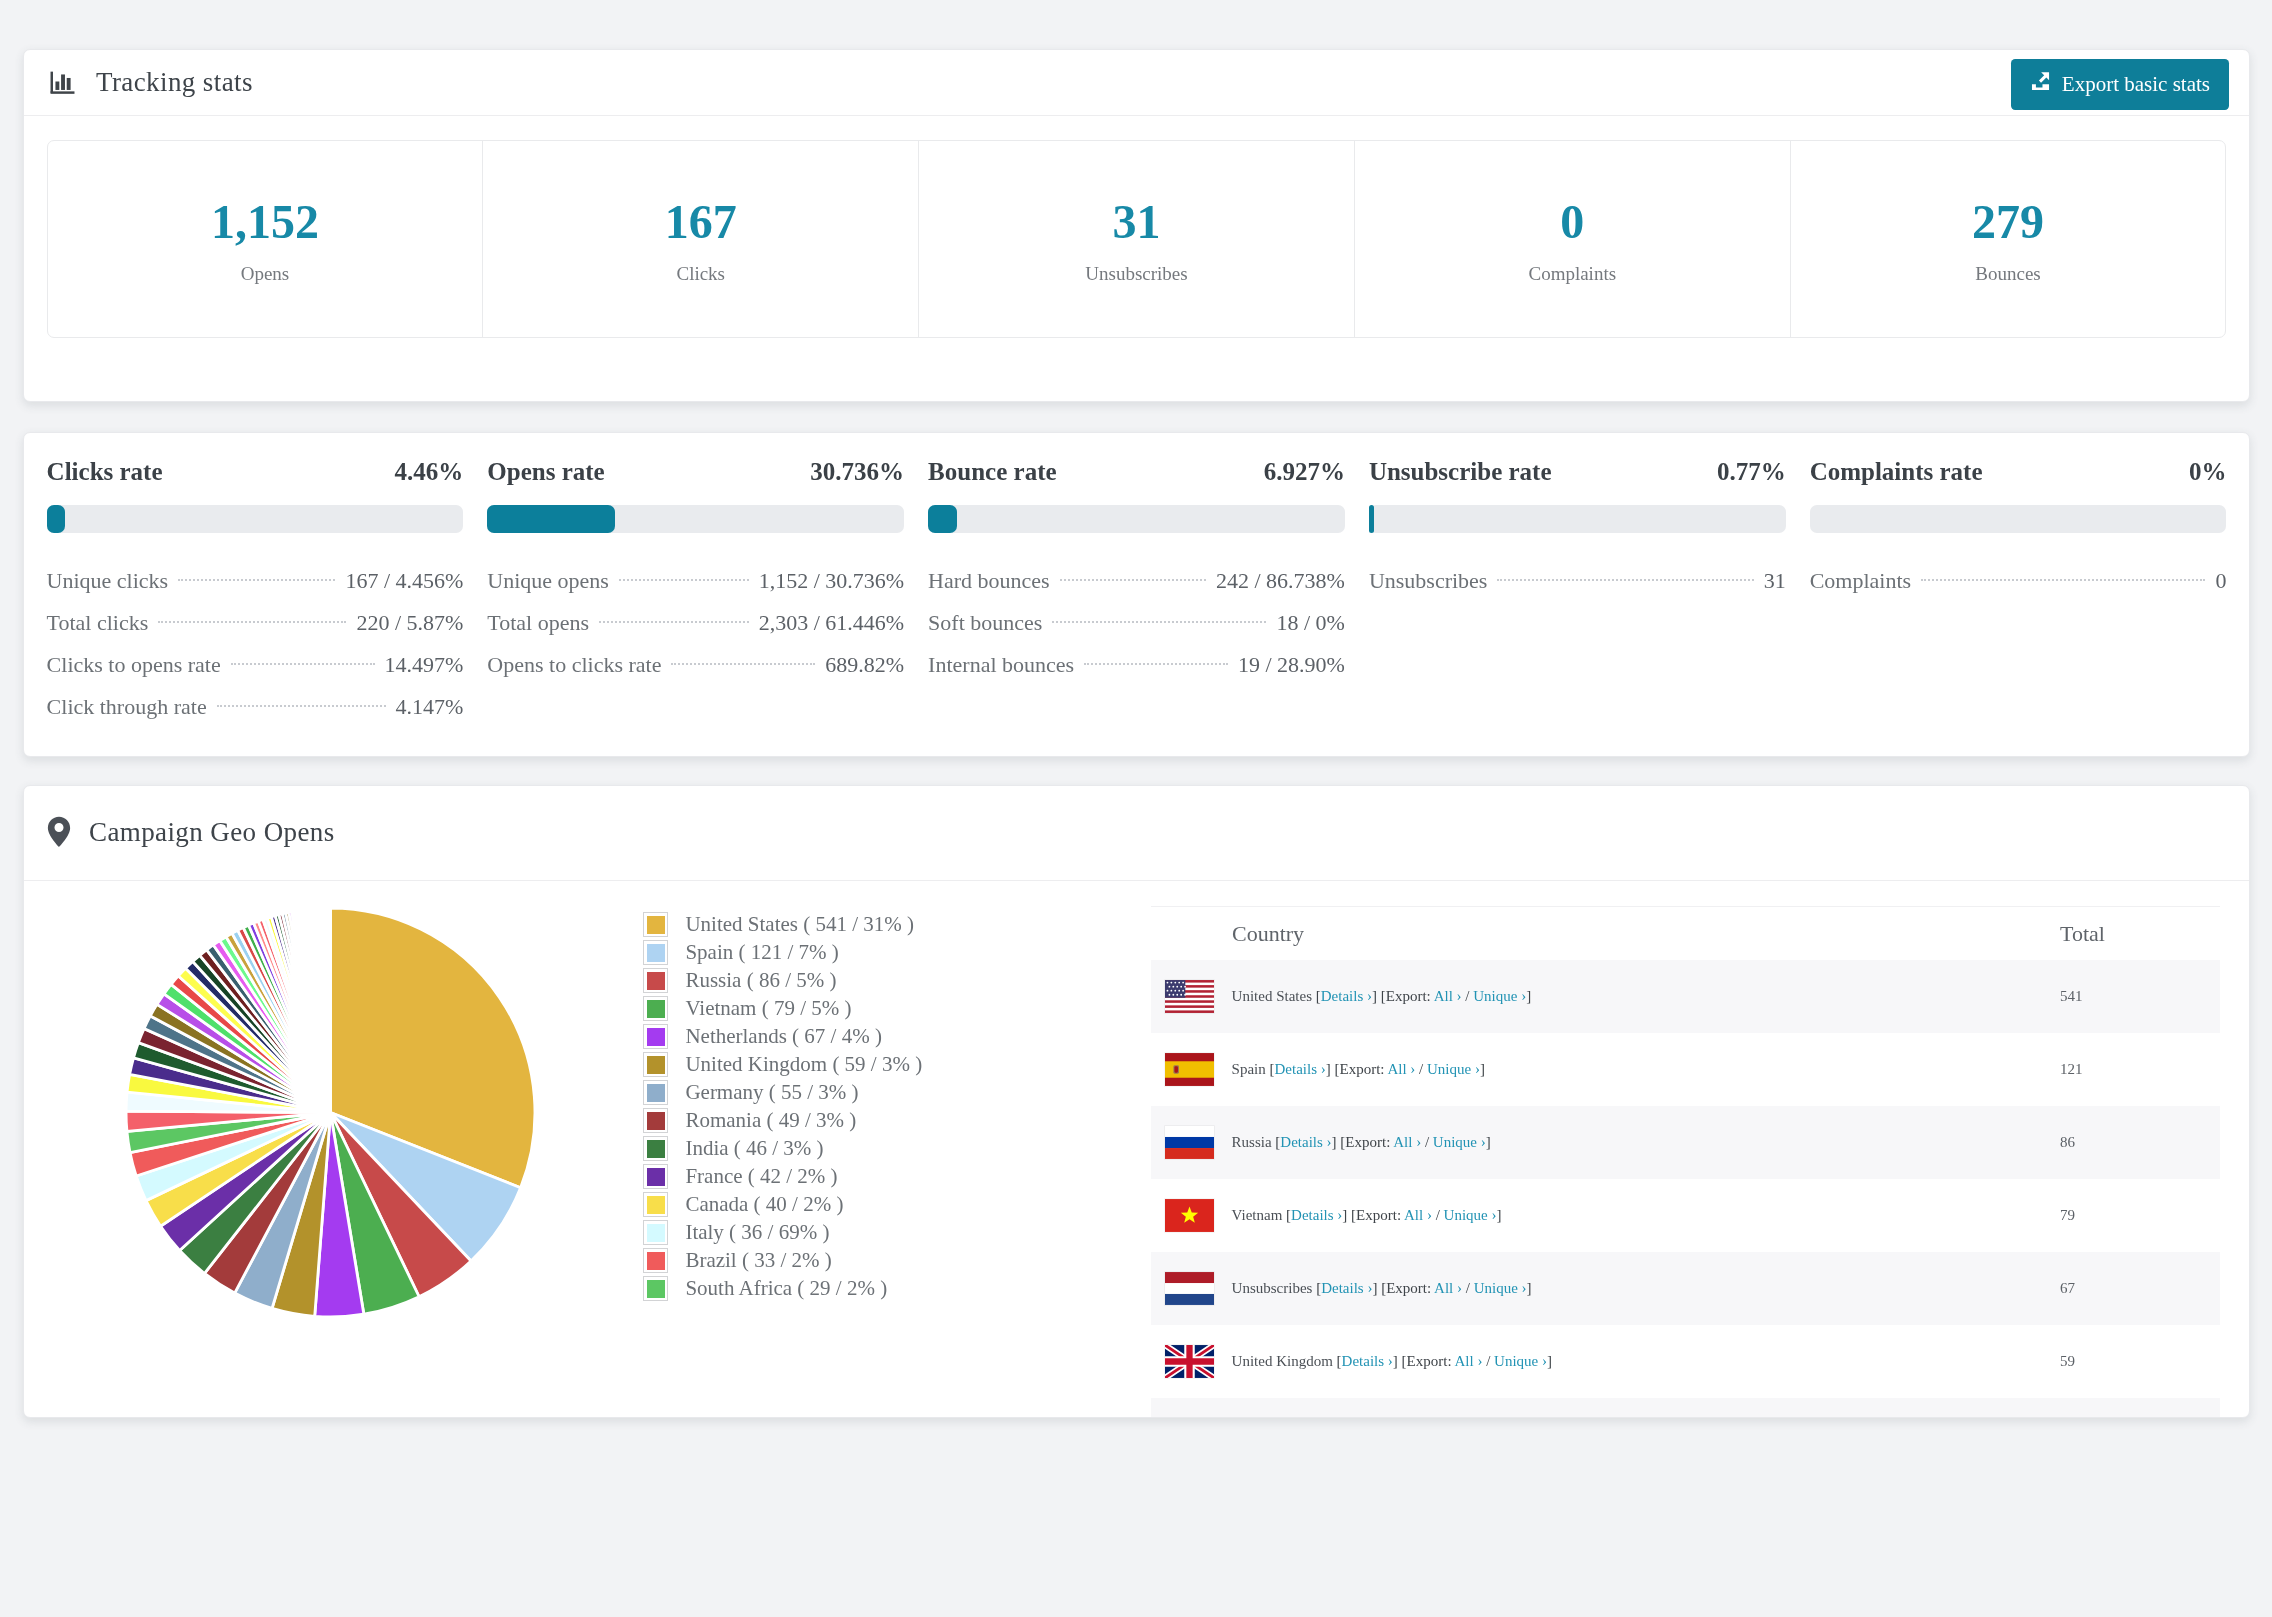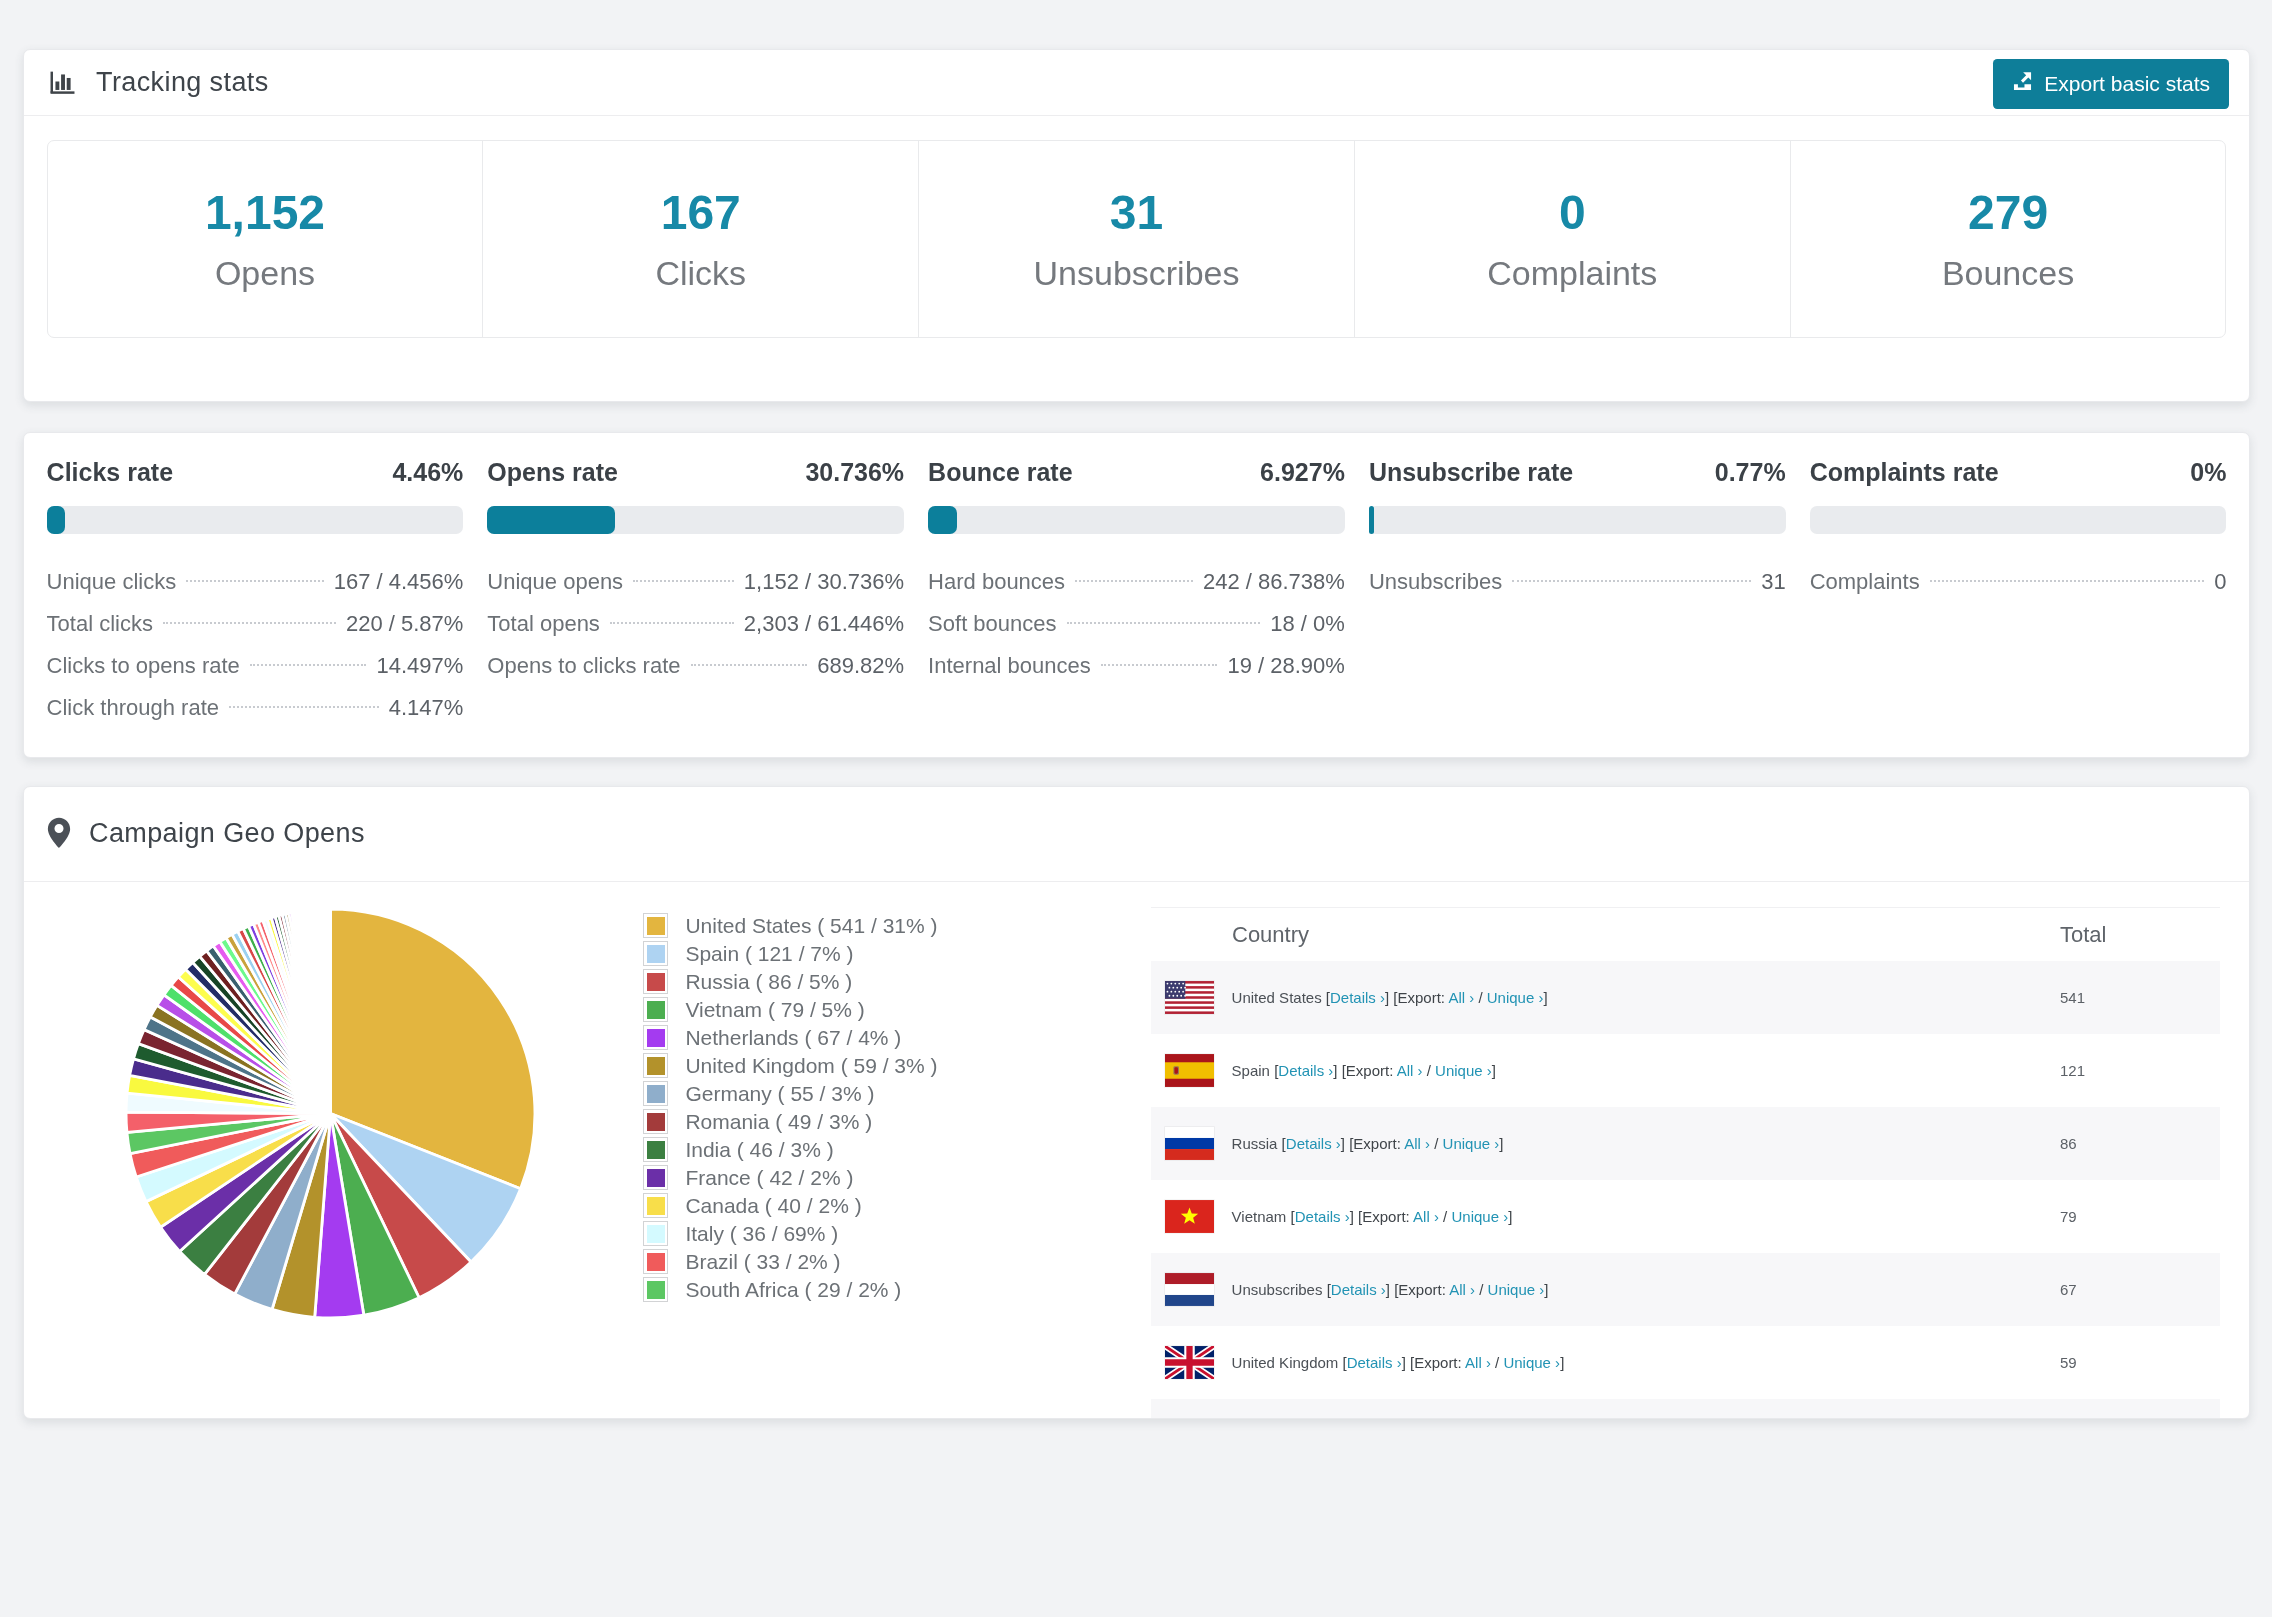--- a/index.html
+++ b/index.html
@@ -1,37 +1,37 @@
 <!DOCTYPE html>
 <html style="--accent: #1789A7; --btn: #0E7E99; --bar: #0C7F9B; --track: #E9EBEE; --link: #2293B4;font-size:11.3px"><head>
 <meta charset="utf-8">
 <style>
   * { margin:0; padding:0; box-sizing:border-box; }
   html,body { width:2273px; height:1618px; overflow:hidden; }
   body { background:#f2f3f5; font-family:"Liberation Sans","DejaVu Sans",sans-serif; color:#3e444a; }
 
   .card { position:relative; margin:0 23px; background:#fff; border:0.7px solid #e8e9ec;
-          border-radius:7px; box-shadow:0 3.5px 10px rgba(60,70,85,.12); }
+          border-radius:7px; box-shadow:0 3.5px 10px rgba(60,70,85,.12);font-family:Liberation Serif, serif; }
   .card-head { display:flex; align-items:center; gap:18.4px; padding:0 22.6px;
                border-bottom:1.4px solid #ededef; }
   .card-title { font-size:27px; color:#3e444a; font-weight:400; letter-spacing:0.4px; }
 
   
   #card-tracking { margin-top:49px; height:353px; }
   #card-tracking .card-head { height:66px; }
   .export-btn { position:absolute; top:9.2px; right:20px; display:flex; align-items:center; gap:11.3px;
                 background:var(--btn,#0e7e99); color:#fff; border:none; border-radius:4.2px;
                 font-size:21px; padding:12px 19px; cursor:pointer; font-family:inherit; }
   .stats-row { margin:24px 22.6px 0; height:198px; display:flex;
                border:1.4px solid #e9eaec; border-radius:7px; background:#fff; }
   .stat-box { flex:1; display:flex; flex-direction:column; align-items:center; justify-content:center;
               gap:14px; border-right:1.4px solid #e9eaec; }
   .stat-box:last-child { border-right:none; }
   .stat-value { font-size:48px; font-weight:bold; color:var(--accent,#1789a7); }
-  .stat-label { font-size:34px; color:#75797e; }
+  .stat-label { font-size:19px; color:#75797e; }
 
   
   #card-rates { margin-top:30px; padding:25.4px 22.6px 28px; }
   .rates-grid { display:grid; grid-template-columns:1fr 1fr 1fr 1fr 1fr; column-gap:24px; row-gap:51px; }
   .rate-head { display:flex; justify-content:space-between; align-items:baseline;
                font-size:25px; font-weight:bold; color:#3b4147; margin:0 0 18.4px; }
   .bar-track { height:28px; background:var(--track,#e9ebee); border-radius:7px; position:relative; }
   .bar-fill  { position:absolute; left:0; top:0; height:100%; background:var(--bar,#0c7f9b);
                border-radius:7px; }
   .rate-rows { margin-top:27px; }

